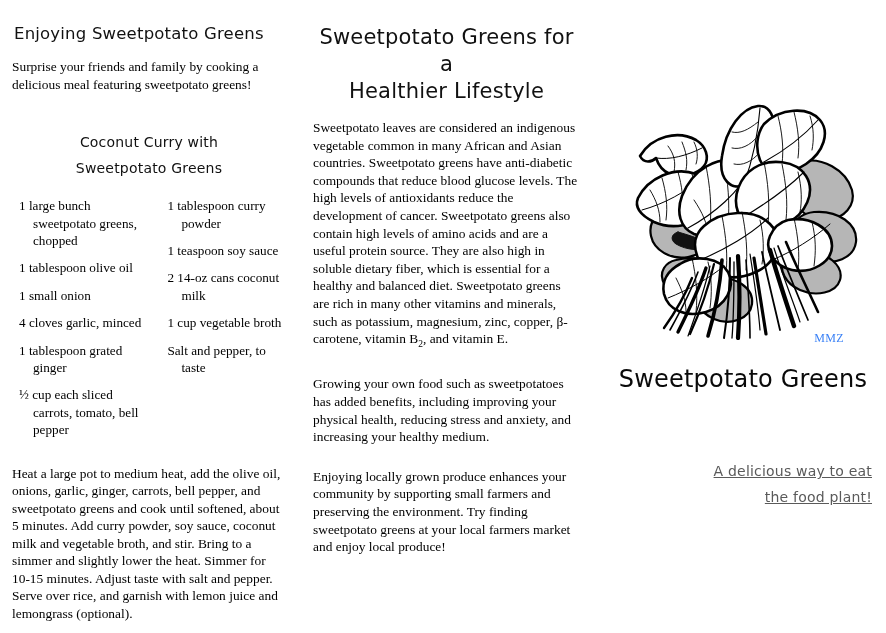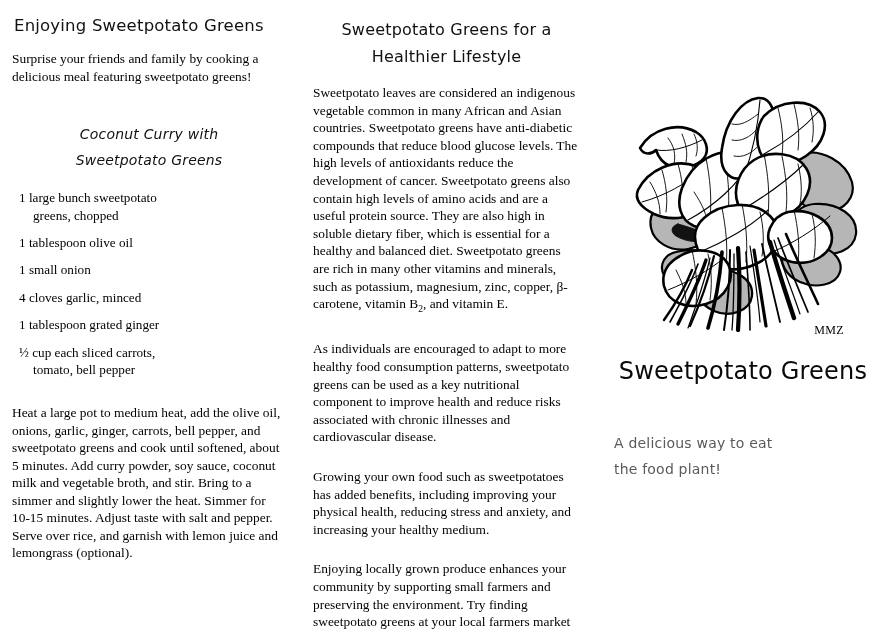--- a/index.html
+++ b/index.html
@@ -10,21 +10,21 @@
   body {
     width: 886px;
     height: 633px;
     position: relative;
     overflow: hidden;
     font-family: "Liberation Serif", "DejaVu Serif", serif;
     color: #000000;
   }
   .panel {
     position: absolute;
-    top: 0;
+    top: 8px;
     height: 563px;
     box-sizing: border-box;
   }
   #panel-left   { left: 0px;   width: 300px; padding: 0 14px 0 12px; }
   #panel-middle { left: 300px; width: 300px; padding: 0 20px 0 13px; }
   #panel-right  { left: 600px; width: 286px; padding: 0 14px 0 14px; }
 
   .script-head {
     font-family: "DejaVu Sans", sans-serif;
     font-weight: normal;
@@ -42,21 +42,20 @@
     font-size: 13.4px;
     line-height: 17.6px;
     margin: 14px 0 0 0;
     text-align: left;
   }
   .recipe-title {
     text-align: center;
     font-size: 14px;
     line-height: 26px;
     margin: 36px 0 0 0;
-    font-style: italic;
   }
   .ingredients {
     margin: 16px 0 0 0;
     display: flex;
     gap: 16px;
   }
   .ing-col {
     font-size: 13.2px;
     line-height: 17.4px;
   }
@@ -69,21 +68,21 @@
   }
   .instructions {
     font-size: 13.4px;
     line-height: 17.5px;
     margin: 16px 0 0 0;
   }
 
   
   .mid-title {
     text-align: center;
-    font-size: 16px;
+    font-size: 21px;
     line-height: 27px;
     margin: 16px 0 0 0;
   }
   .mid-p {
     font-size: 13.4px;
     line-height: 17.6px;
     margin: 22px 0 0 0;
   }
   .mid-p:first-of-type { margin-top: 14px; }
   sub { font-size: 9.5px; }
@@ -94,35 +93,36 @@
     position: relative;
     height: 240px;
   }
   .art-wrap svg { display: block; margin: 0 auto; }
   .signature {
     position: absolute;
     right: 28px;
     bottom: -6px;
     font-size: 12px;
     letter-spacing: 0.4px;
-    color: #000000;
+    color: #3b82f6;
   }
   .cover-title {
     text-align: center;
     font-size: 24px;
     line-height: 30px;
     margin: 24px 0 0 0;
     color: #0a0a0a;
   }
   .cover-tagline {
-    text-align: left;
+    text-align: right;
     font-size: 14px;
     line-height: 26px;
-    margin: 44px 0 0 0;
+    margin: 64px 0 0 0;
     color: #5a5a5a;
+    text-decoration: underline;
   }
 </style>
 </head>
 <body>
 
 <div class="panel" id="panel-left">
 
   <h1 class="panel-title script-head">Enjoying Sweetpotato Greens</h1>
 
 
@@ -135,35 +135,41 @@
 
   <div class="ingredients">
     <div class="ing-col left">
       <div class="ing-item">1 large bunch sweetpotato greens, chopped</div>
       <div class="ing-item">1 tablespoon olive oil</div>
       <div class="ing-item">1 small onion</div>
       <div class="ing-item">4 cloves garlic, minced</div>
       <div class="ing-item">1 tablespoon grated ginger</div>
       <div class="ing-item">½ cup each sliced carrots, tomato, bell pepper</div>
     </div>
+    <div class="ing-col right">
+      <div class="ing-item">1 tablespoon curry powder</div>
+      <div class="ing-item">1 teaspoon soy sauce</div>
+      <div class="ing-item">2 14-oz cans coconut milk</div>
+      <div class="ing-item">1 cup vegetable broth</div>
+      <div class="ing-item">Salt and pepper, to taste</div>
+    </div>
   </div>
 
   <p class="instructions">Heat a large pot to medium heat, add the olive oil, onions, garlic, ginger, carrots, bell pepper, and sweetpotato greens and cook until softened, about 5 minutes. Add curry powder, soy sauce, coconut milk and vegetable broth, and stir. Bring to a simmer and slightly lower the heat. Simmer for 10-15 minutes. Adjust taste with salt and pepper. Serve over rice, and garnish with lemon juice and lemongrass (optional).</p>
 </div>
 
 <div class="panel" id="panel-middle">
 
   <h2 class="mid-title script-head">
     <div>Sweetpotato Greens for a</div>
     <div>Healthier Lifestyle</div>
   </h2>
 
   <p class="mid-p"><span>Sweetpotato leaves are considered an indigenous vegetable common in many African and Asian countries. Sweetpotato greens have anti-diabetic compounds that reduce blood glucose levels. The high levels of antioxidants reduce the development of cancer. Sweetpotato greens also contain high levels of amino acids and are a useful protein source. They are also high in soluble dietary fiber, which is essential for a healthy and balanced diet. Sweetpotato greens are rich in many other vitamins and minerals, such as potassium, magnesium, zinc, copper, β-carotene, vitamin B</span><sub>2</sub><span>, and vitamin E.</span></p>
 
-  <p class="mid-p">As individuals are encouraged to adapt to more healthy food consumption patterns, sweetpotato greens can be used as a key nutritional component to improve health and reduce risks associated with chronic illnesses and cardiovascular disease.</p>
   <p class="mid-p">Growing your own food such as sweetpotatoes has added benefits, including improving your physical health, reducing stress and anxiety, and increasing your healthy medium.</p>
   <p class="mid-p">Enjoying locally grown produce enhances your community by supporting small farmers and preserving the environment. Try finding sweetpotato greens at your local farmers market and enjoy local produce!</p>
 </div>
 
 <div class="panel" id="panel-right">
 
   <div class="art-wrap">
     <svg width="250" height="240" viewBox="0 0 250 240">
       <g fill="#ffffff" stroke="#000000" stroke-width="2.6" stroke-linejoin="round" stroke-linecap="round">
 

